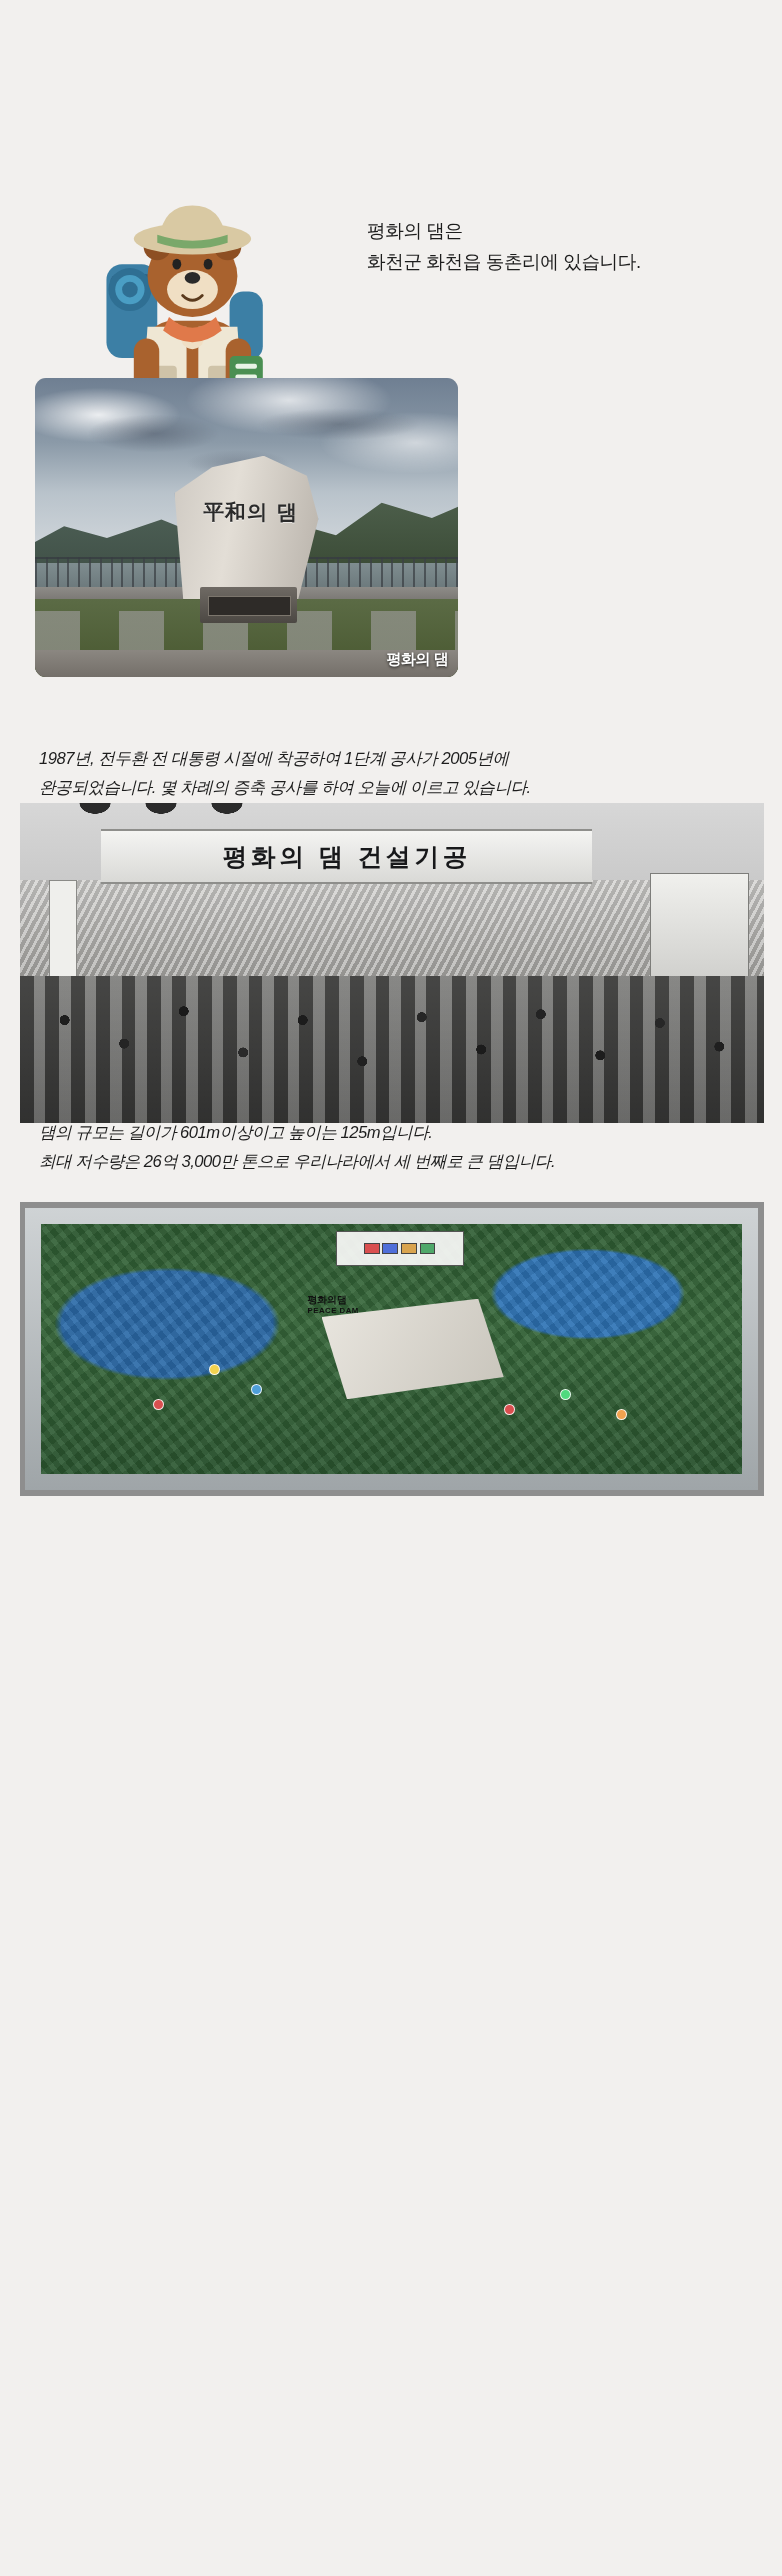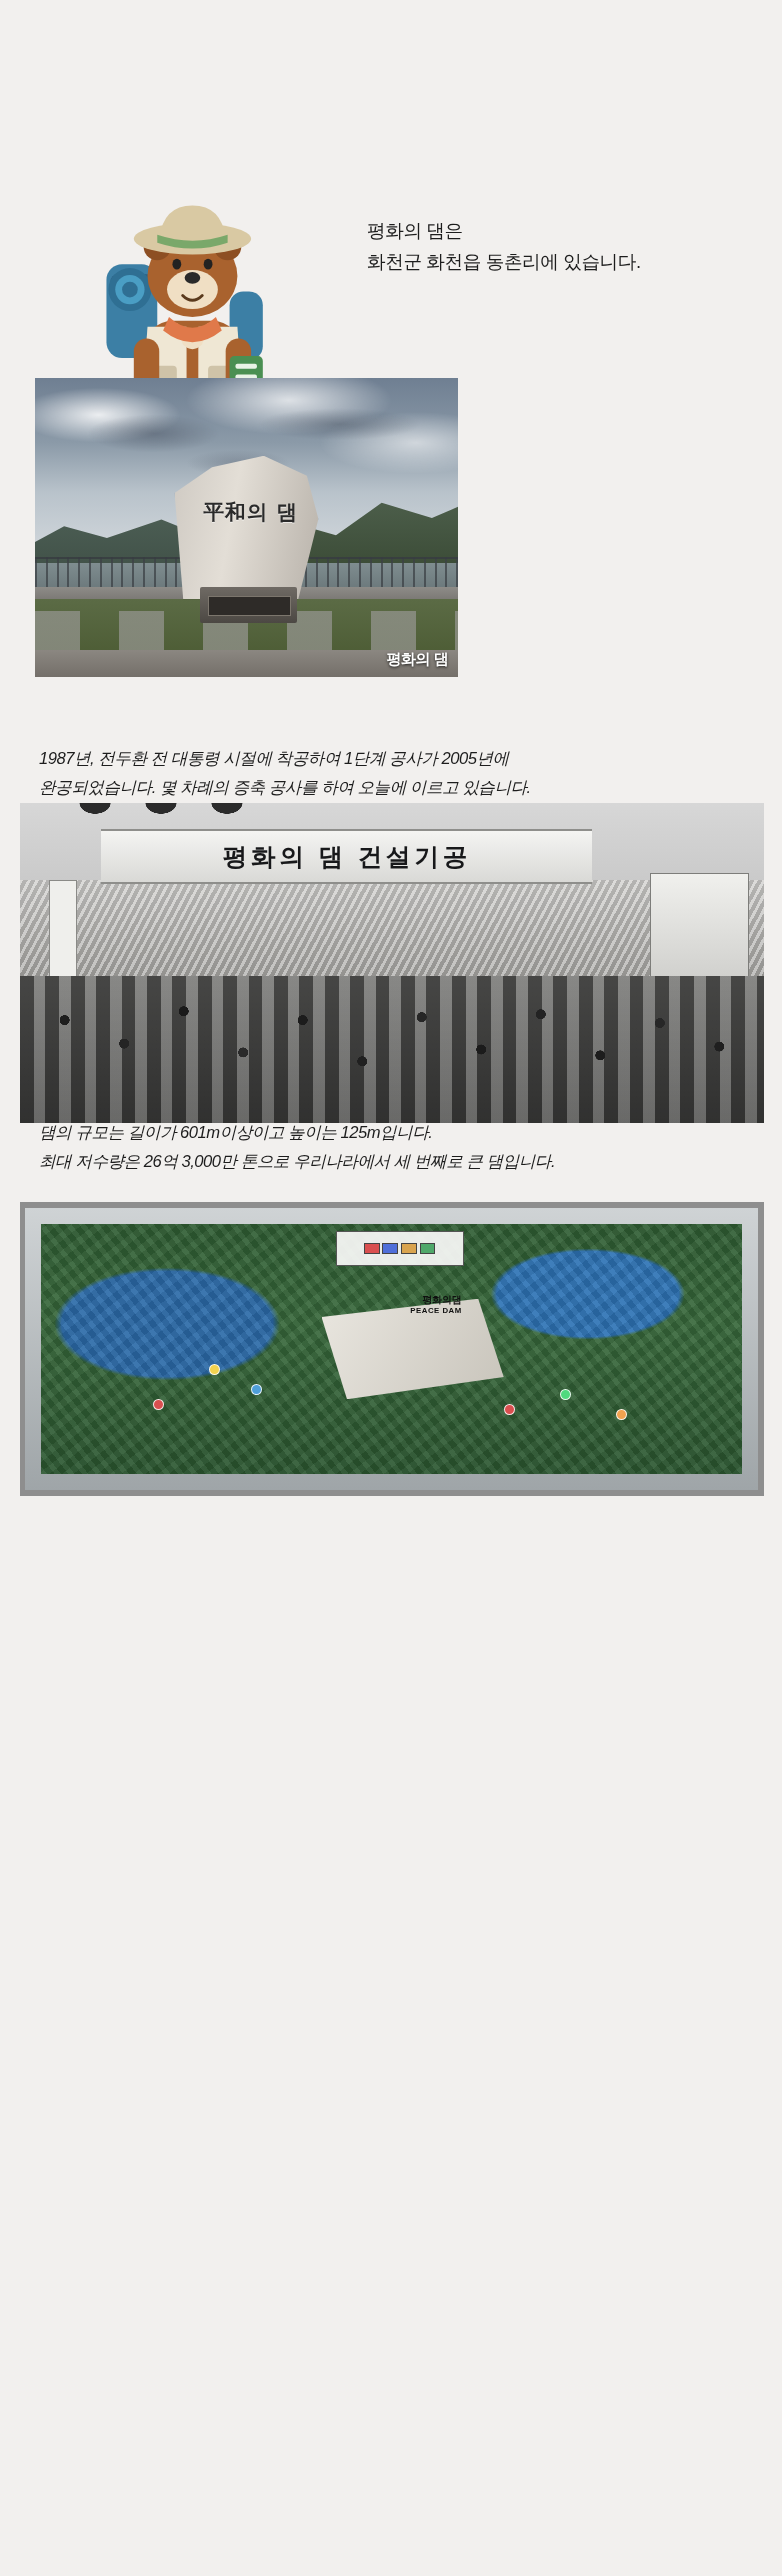--- a/index.html
+++ b/index.html
@@ -70,20 +70,21 @@
     letter-spacing: -0.5px;
     text-shadow: 0 1px 2.9px rgba(0,0,0,.8);
   }
 
   
   #photo1 {
     left: 35px;
     top: 378px;
     width: 423px;
     height: 299px;
+    border-radius: 11px;
   }
   #photo1 .sky {
     position: absolute; left:0; top:0; width:100%; height:62%;
     background:
       radial-gradient(ellipse 117px 39px at 15% 20%, rgba(255,255,255,.85), rgba(255,255,255,0) 70%),
       radial-gradient(ellipse 147px 49px at 60% 12%, rgba(255,255,255,.75), rgba(255,255,255,0) 70%),
       radial-gradient(ellipse 137px 44px at 90% 35%, rgba(255,255,255,.6), rgba(255,255,255,0) 70%),
       linear-gradient(180deg, #6f7f92 0%, #8b9aa8 35%, #b9c3cb 62%, #d5dade 100%);
   }
   #photo1 .clouds {
@@ -278,21 +279,21 @@
       repeating-linear-gradient(-38deg, rgba(255,255,255,.04) 0 6.9px, rgba(0,0,0,.06) 6.9px 14.7px);
   }
   #photo3 .dam {
     position:absolute; left:40%; top:30%; width:26%; height:40%;
     background: linear-gradient(120deg,#e9e6df,#c8c4bb);
     clip-path: polygon(0 18%, 86% 0, 100% 78%, 14% 100%);
     box-shadow: 0 2px 5.9px rgba(0,0,0,.35);
   }
   #photo3 .dam-label {
     position:absolute; left:38%; top:28%; width:22%;
-    text-align:right;
+    text-align:left;
     color:#101010;
     font-size:9.8px;
     font-weight:700;
     line-height:1.25;
   }
   #photo3 .dam-label small { display:block; font-size:7.8px; letter-spacing:0.5px; }
   #photo3 .legend {
     position:absolute; left:42%; top:3%; width:18%; height:13%;
     background: rgba(250,250,248,.92);
     border:1px solid #555;

